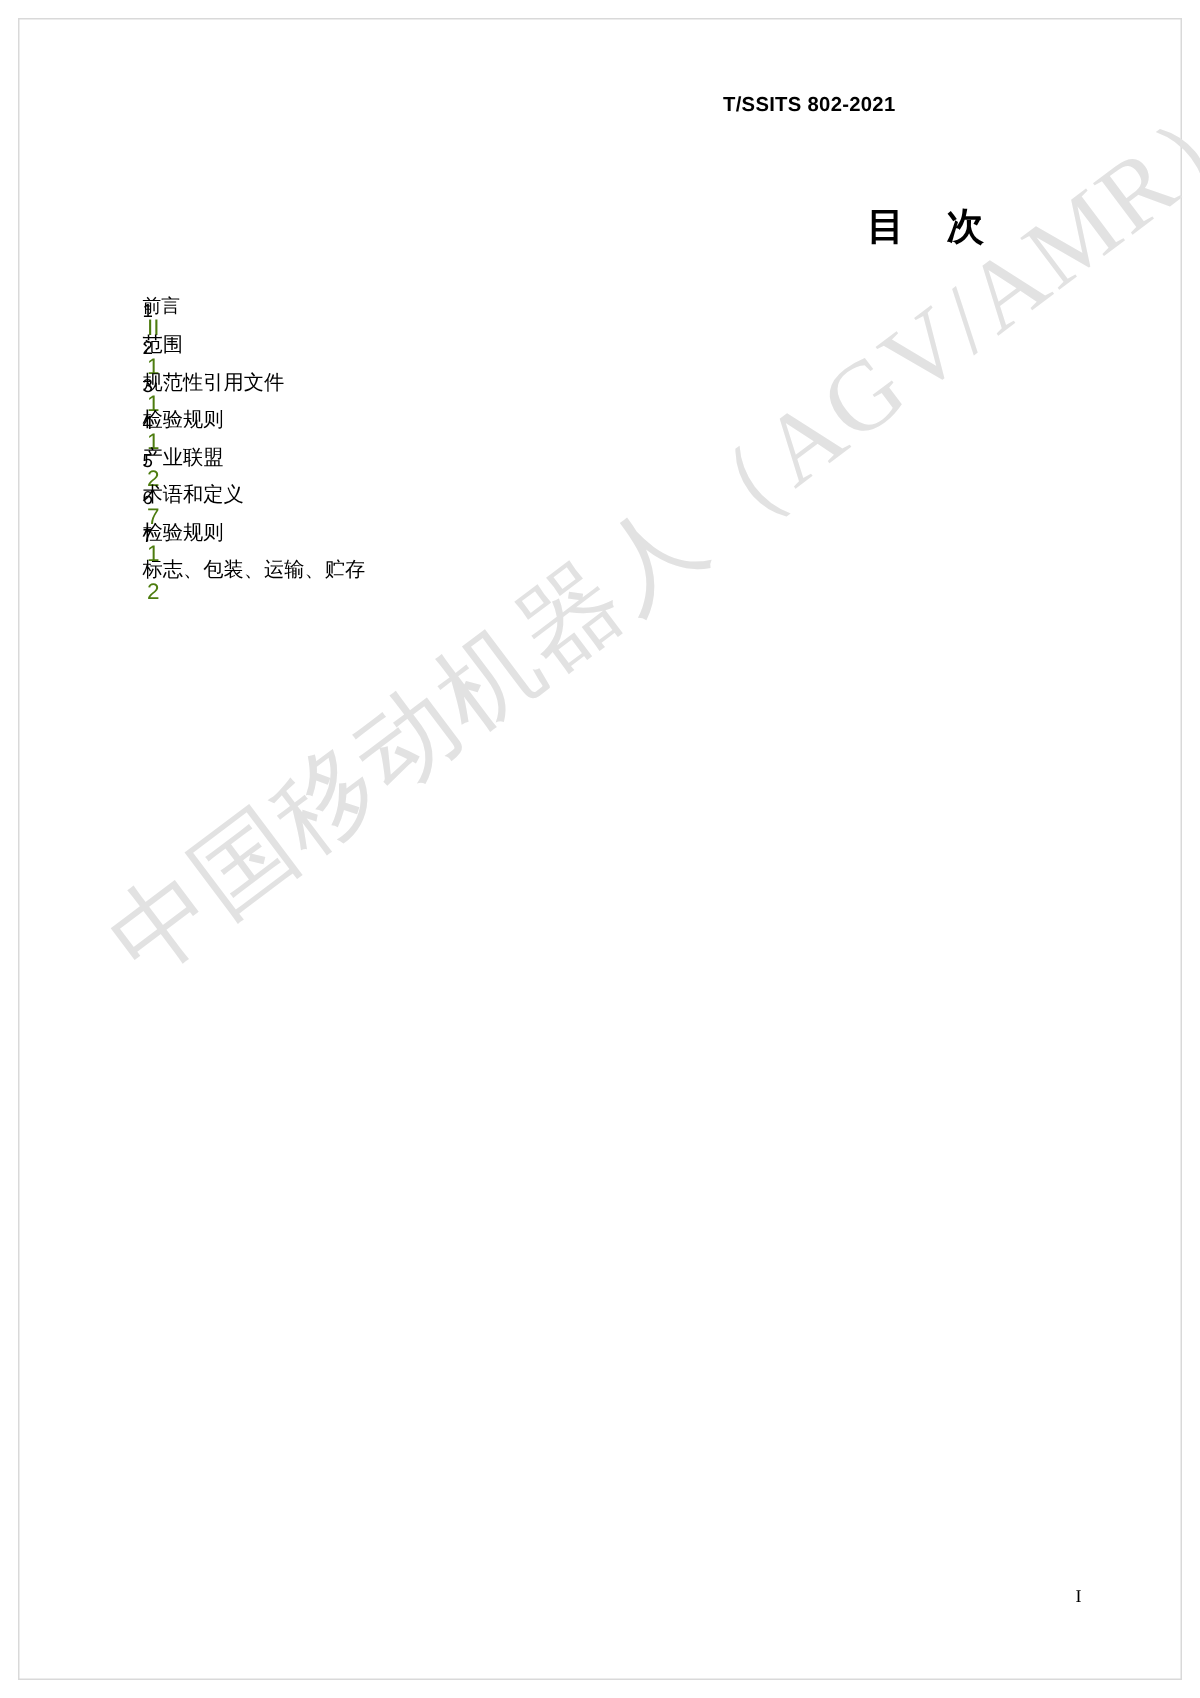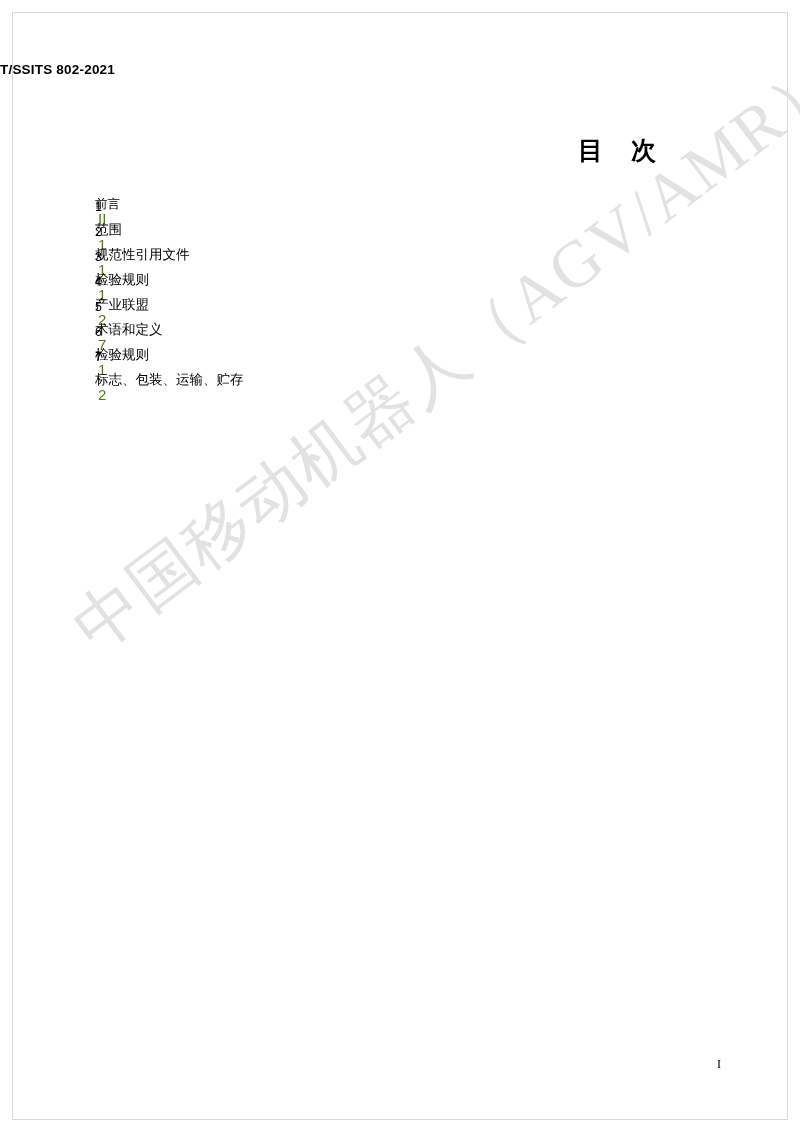--- a/index.html
+++ b/index.html
@@ -28,20 +28,21 @@
     box-sizing: border-box;
     pointer-events: none;
   }
 
   
   .header {
     position: absolute;
     left: 0;
     top: 62px;
     width: 668px;
+    text-align: right;
     padding-right: 71px;
     box-sizing: border-box;
     font-family: "Liberation Sans", sans-serif;
     font-size: 13.5px;
     font-weight: bold;
     color: #000000;
     letter-spacing: 0.2px;
   }
 
   

